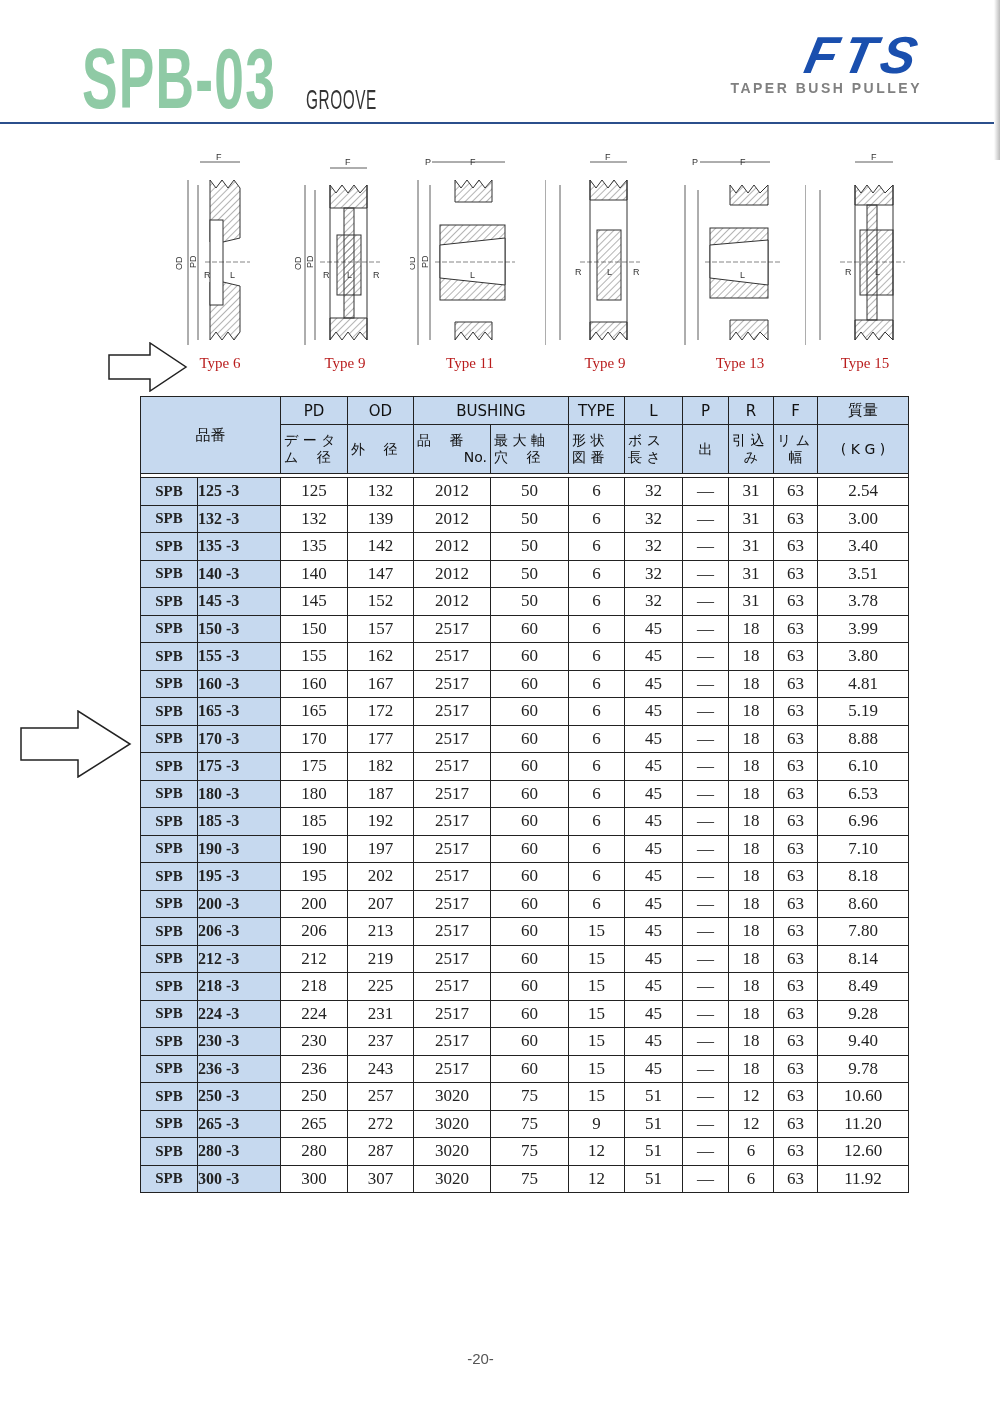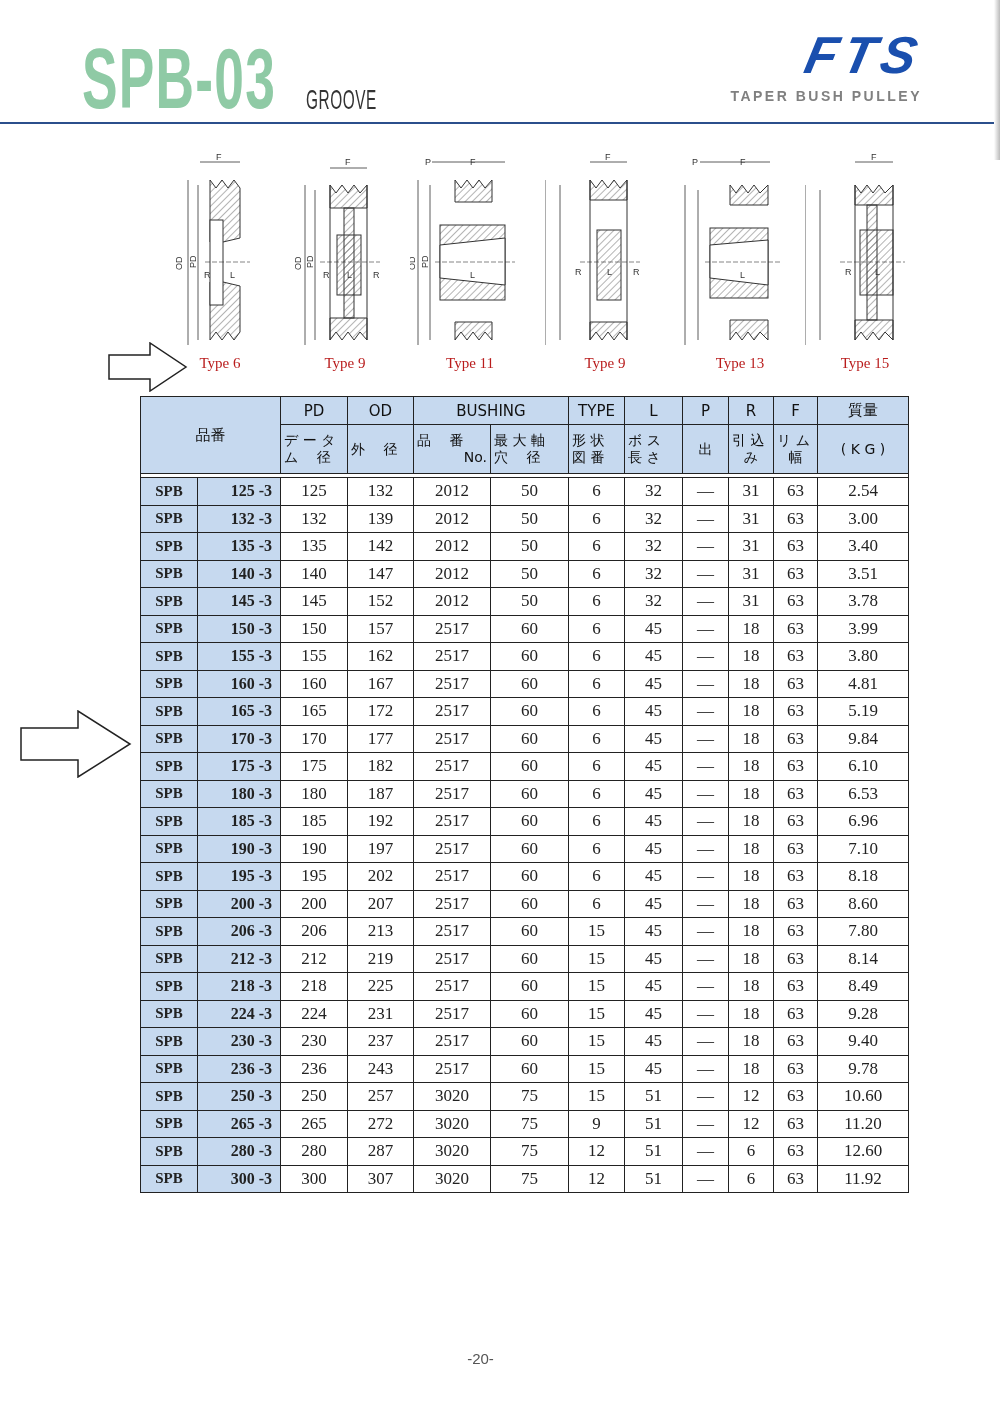--- a/index.html
+++ b/index.html
@@ -2,40 +2,40 @@
 <html><head>
 <meta charset="utf-8">
 <style>
   html, body { margin:0; padding:0; background:#ffffff; }
   body { width:1000px; height:1414px; position:relative; overflow:hidden; font-family:"Liberation Sans", sans-serif; color:#111; }
   .title { position:absolute; left:82px; top:28px; height:90px; display:flex; align-items:flex-end;text-align:center; }
   .title-main { font-family:"Liberation Sans", sans-serif; font-weight:bold; font-size:86px; line-height:80px; color:#8fcaa5; letter-spacing:2px; transform:scaleX(0.62); transform-origin:left bottom; display:inline-block; width:220px; white-space:nowrap; }
   .title-sub { font-family:"Liberation Sans", sans-serif; font-size:28px; line-height:28px; color:#333; transform:scaleX(0.55); transform-origin:left bottom; display:inline-block; margin-left:4px; margin-bottom:4px; letter-spacing:1px; }
   .brand { position:absolute; right:78px; top:30px; text-align:right; }
   .brand-logo { font-family:"Liberation Sans", sans-serif; font-weight:bold; font-style:italic; font-size:52px; line-height:50px; color:#1a4fae; letter-spacing:6px; transform:skewX(-12deg); display:inline-block; }
-  .brand-sub { font-weight:bold; font-size:14px; color:#808080; letter-spacing:2.5px; margin-top:8px; }
+  .brand-sub { font-weight:bold; font-size:14px; color:#808080; letter-spacing:2.5px; }
   .rule { position:absolute; left:0; top:122px; width:995px; height:2px; background:#2b4f8c; }
   .right-edge { position:absolute; right:0; top:0; width:6px; height:160px; background:linear-gradient(to right,#fff,#bbb); }
 
   .diagrams { position:absolute; left:140px; top:150px; width:780px; height:235px; }
   .diag { position:absolute; top:0; width:120px; height:235px; }
   .diag svg { position:absolute; left:0; top:0; }
   .diag-label { position:absolute; top:205px; width:120px; text-align:center; font-family:"Liberation Serif", serif; font-size:15px; color:#b91c1c; }
   .arrow { position:absolute; }
 
   table.spec { position:absolute; left:140px; top:396px; border-collapse:collapse; table-layout:fixed; width:768px; }
   table.spec td, table.spec th { border:1.5px solid #222; padding:0; text-align:center; vertical-align:middle; }
   table.spec th { background:#c6d9ef; font-weight:normal; font-family:"DejaVu Sans", sans-serif; color:#111; }
   .h1 th { height:27px; font-size:15px; }
   .h2 th { height:48px; font-size:14px; line-height:17px; }
   .h2 th .jp { display:block; text-align:justify; padding:0 3px; }
   .sep td { height:3px; border-left:none; border-right:none; background:#fff; }
   tr.row td { height:26.5px; font-family:"Liberation Serif", serif; font-size:17px; color:#222; background:#fff; }
   tr.row td.pre { background:#c6d9ef; font-weight:bold; font-size:15px;margin-top:28px; }
-  tr.row td.part { background:#c6d9ef; font-weight:bold; font-size:16px; text-align:right; padding-right:8px; }
+  tr.row td.part { background:#c6d9ef; font-weight:bold; font-size:16px; text-align:left; padding-right:8px; }
   .page-num { position:absolute; left:0; width:961px; top:1350px; text-align:center; font-size:15px; color:#555; }
 </style>
 </head>
 <body>
 
 <div class="title">
   <span class="title-main">SPB-03</span>
   <span class="title-sub">GROOVE</span>
 </div>
 
@@ -375,21 +375,21 @@
         <td class="part">170 -3</td>
         <td>170</td>
         <td>177</td>
         <td>2517</td>
         <td>60</td>
         <td>6</td>
         <td>45</td>
         <td>—</td>
         <td>18</td>
         <td>63</td>
-        <td>9.84</td>
+        <td>8.88</td>
       </tr>
       <tr class="row">
         <td class="pre">SPB</td>
         <td class="part">175 -3</td>
         <td>175</td>
         <td>182</td>
         <td>2517</td>
         <td>60</td>
         <td>6</td>
         <td>45</td>

